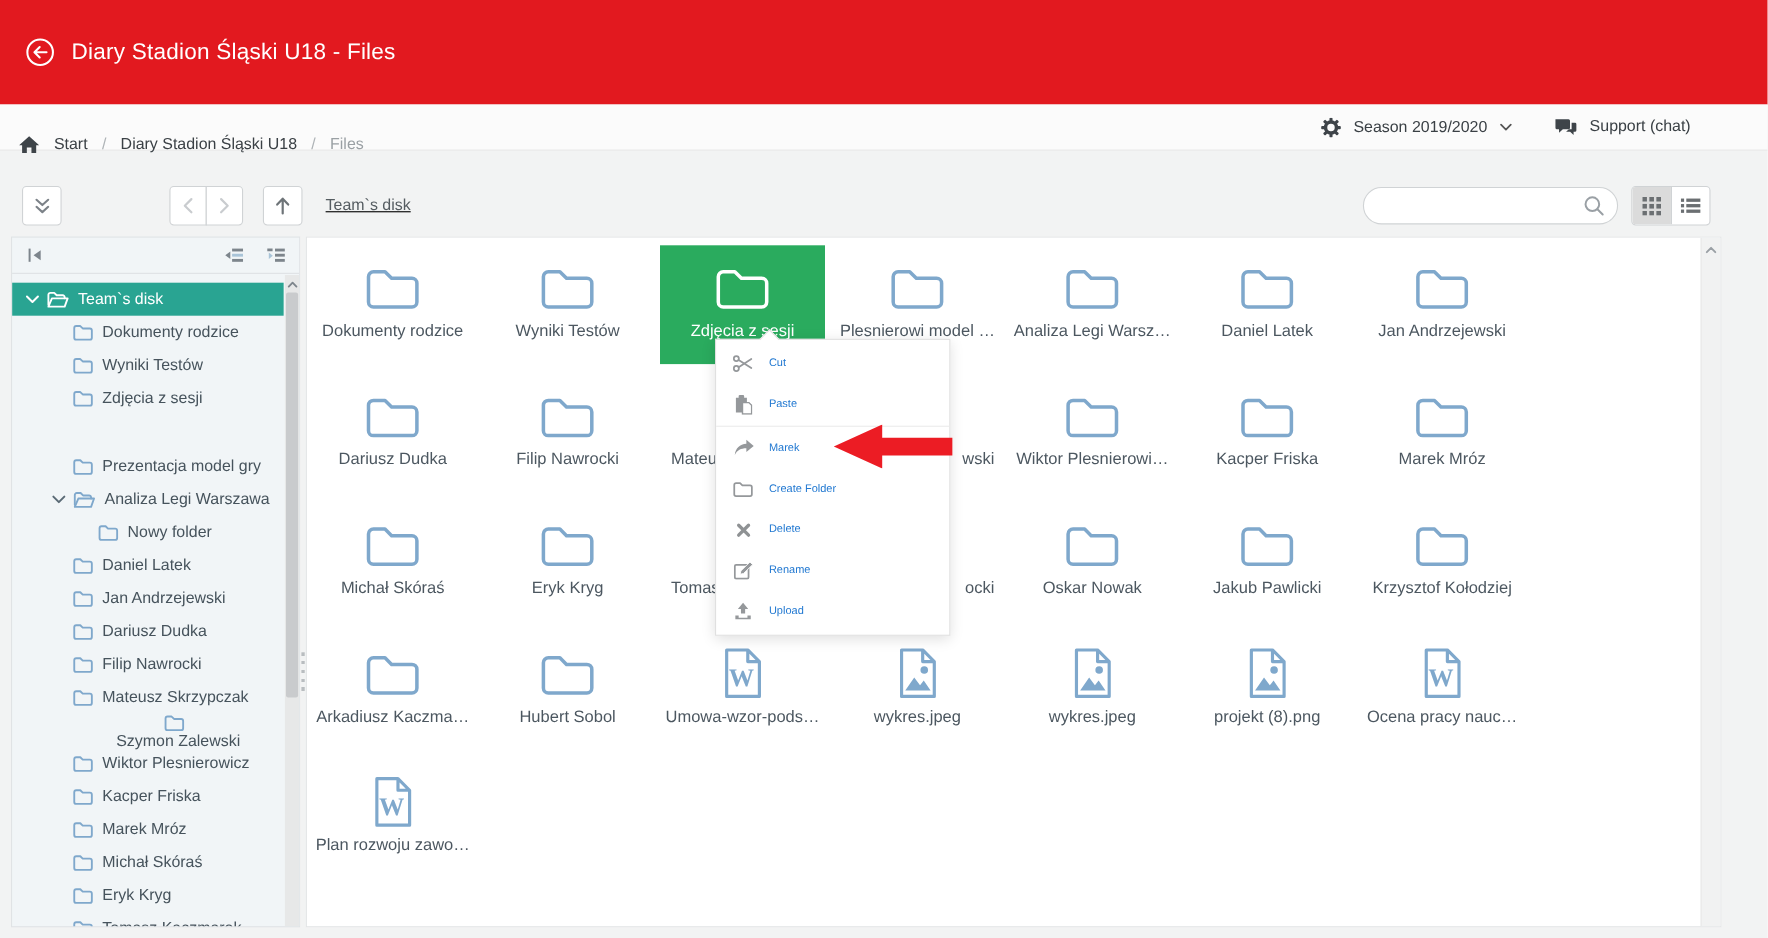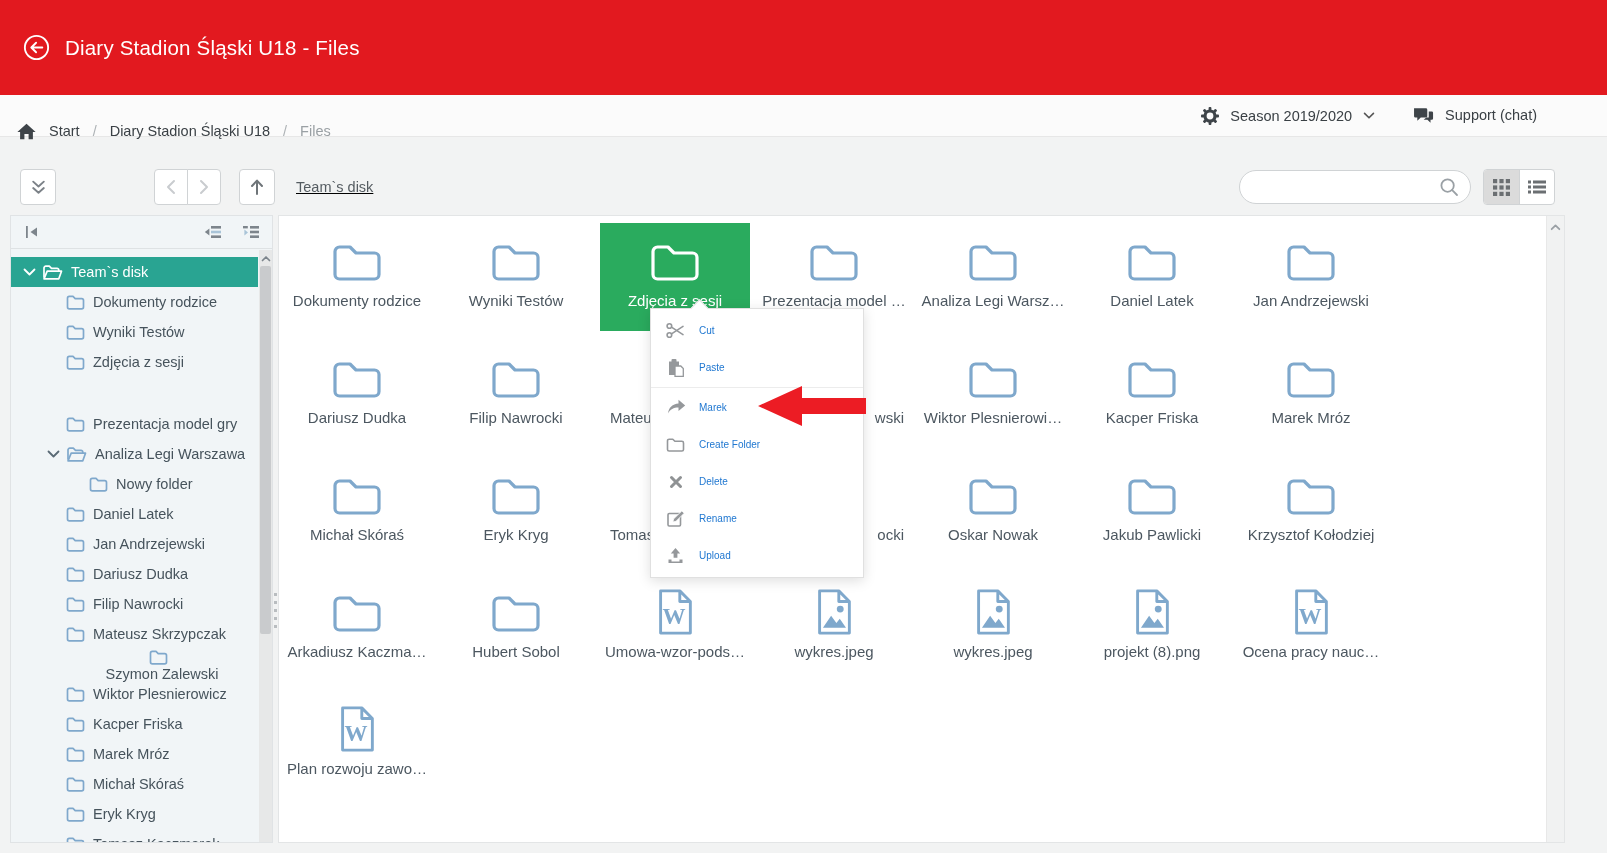--- a/index.html
+++ b/index.html
@@ -476,21 +476,21 @@
               </svg>
             </span>
             <div class="tile-label">Zdjęcia z sesji</div>
           </div>
           <div class="tile">
             <span class="tile-icon">
               <svg width="52" height="44" viewBox="0 0 52 44" fill="none" stroke="#7fa8cc" stroke-width="3.2" stroke-linejoin="round" stroke-linecap="round">
                 <path d="M4 10.5 A4.5 4.5 0 0 1 8.5 6 H19 L25 12 H43.5 A4.5 4.5 0 0 1 48 16.5 V33.5 A4.5 4.5 0 0 1 43.5 38 H8.5 A4.5 4.5 0 0 1 4 33.5 Z"></path>
               </svg>
             </span>
-            <div class="tile-label">Prezentacja model …</div>
+            <div class="tile-label">Plesnierowi model …</div>
           </div>
           <div class="tile">
             <span class="tile-icon">
               <svg width="52" height="44" viewBox="0 0 52 44" fill="none" stroke="#7fa8cc" stroke-width="3.2" stroke-linejoin="round" stroke-linecap="round">
                 <path d="M4 10.5 A4.5 4.5 0 0 1 8.5 6 H19 L25 12 H43.5 A4.5 4.5 0 0 1 48 16.5 V33.5 A4.5 4.5 0 0 1 43.5 38 H8.5 A4.5 4.5 0 0 1 4 33.5 Z"></path>
               </svg>
             </span>
             <div class="tile-label">Analiza Legi Warsz…</div>
           </div>
           <div class="tile">

